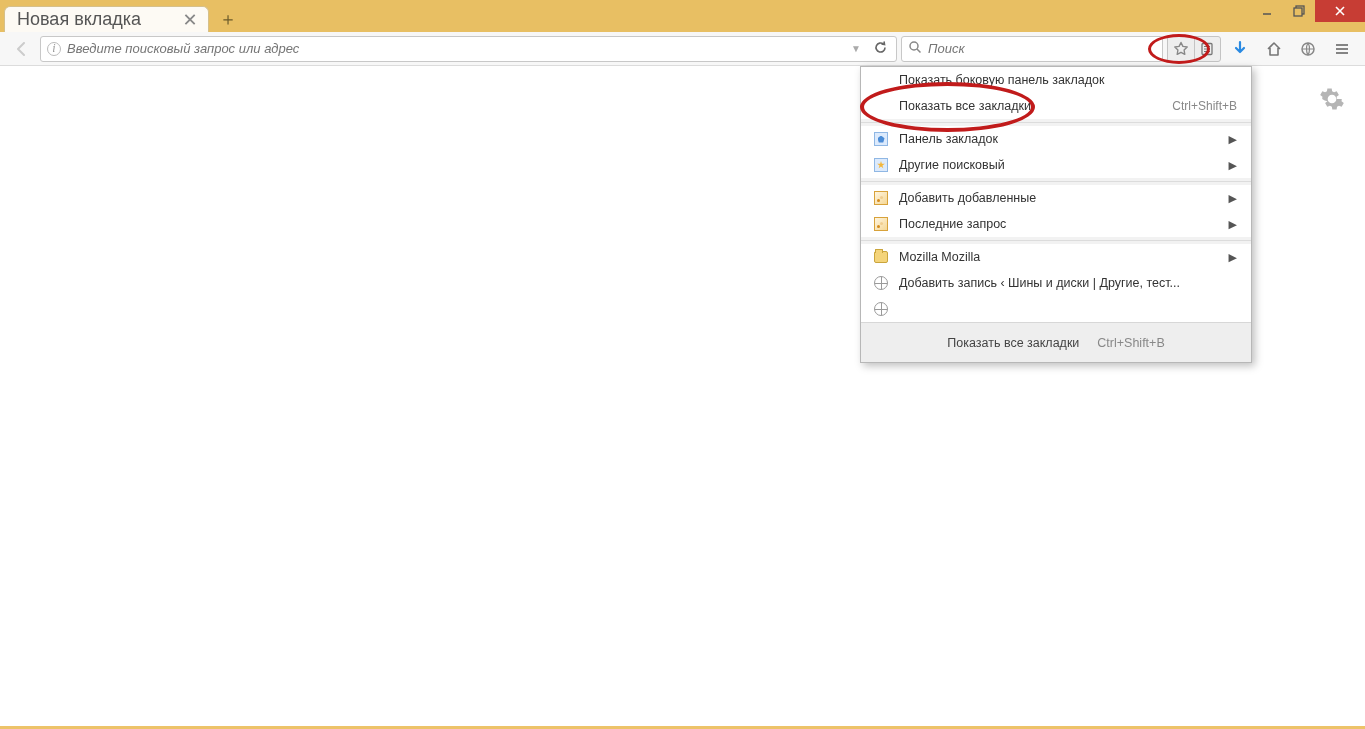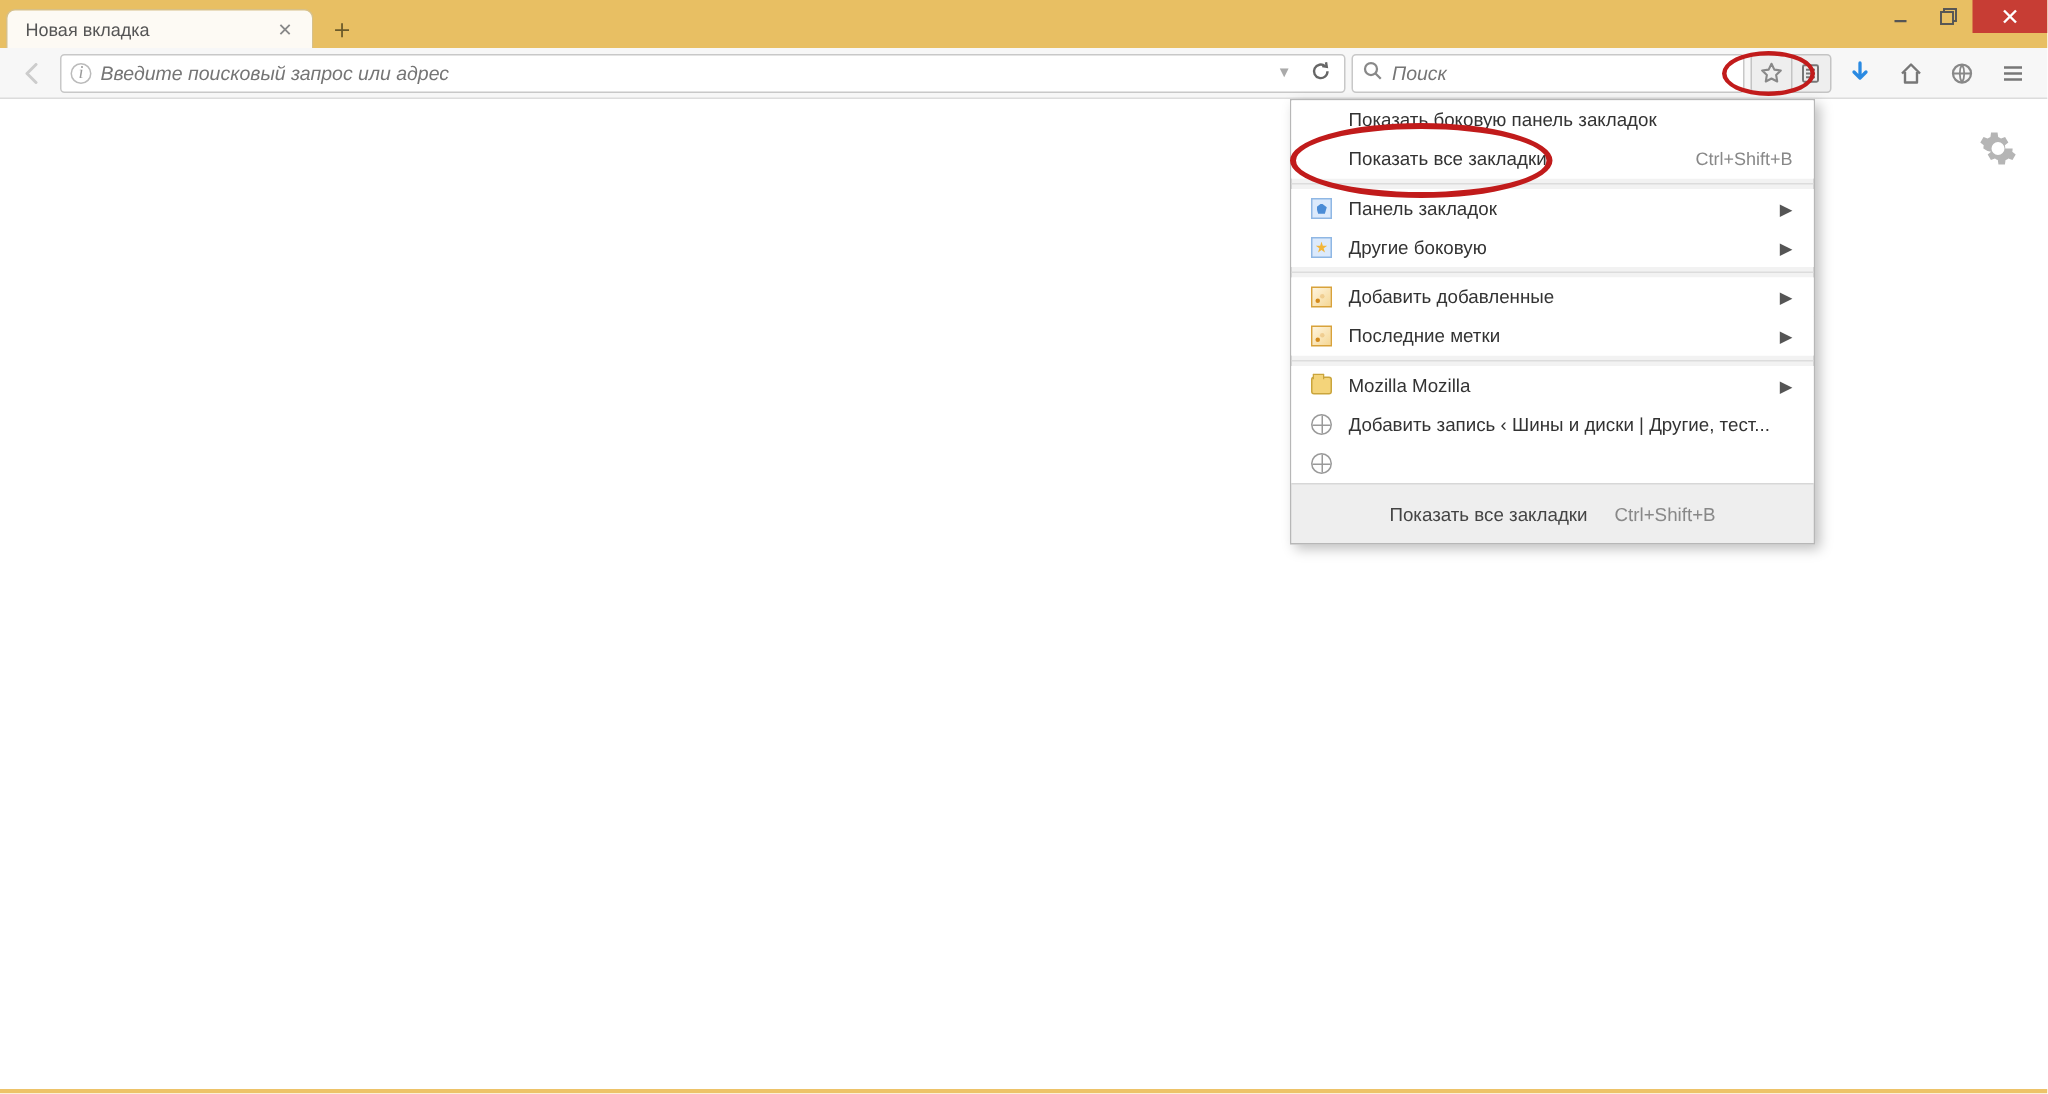--- a/index.html
+++ b/index.html
@@ -17,21 +17,21 @@
   .tab-strip { display: flex; align-items: flex-end; height: 100%; padding-left: 4px; }
   .tab {
     height: 26px;
     min-width: 205px;
     background: #fdfaf4;
     border-top-left-radius: 6px;
     border-top-right-radius: 6px;
     display: flex;
     align-items: center;
     padding: 0 10px 0 12px;
-    font-size: 12px;
+    font-size: 18px;
     color: #555;
     position: relative;
     border: 1px solid #d6c08a;
     border-bottom: none;
   }
   .tab .tab-title { flex: 1; }
   .tab .close-x { color: #888; cursor: pointer; width:16px; text-align:center; }
   .newtab-btn {
     width: 26px; height: 26px;
     display: flex; align-items: center; justify-content: center;
@@ -126,21 +126,21 @@
     position:absolute; top:20px; right:20px; color:#9a9a9a;
   }
   .bottom-amber {
     position:absolute; bottom:0; left:0; right:0; height:3px; background:#edc369;
   }
 
   
   .bm-menu {
     position:absolute;
     top:66px; left:860px;
-    width:350px;
+    width:392px;
     background:#f2f2f2;
     border:1px solid #b7b7b7;
     box-shadow: 3px 3px 8px rgba(0,0,0,.25);
     z-index:100;
     font-size:12.5px;
     color:#333;
   }
   .bm-menu .sect { background:#fff; }
   .bm-menu .item {
     display:flex; align-items:center;
@@ -305,38 +305,38 @@
       <span class="icon">
           <span class="ico-square-blue"></span>
         </span>
       <span class="label">Панель закладок</span>
       <span class="chev">▶</span>
     </div>
     <div class="item">
       <span class="icon">
           <span class="ico-square-star"></span>
         </span>
-      <span class="label">Другие боковую</span>
+      <span class="label">Другие поисковый</span>
       <span class="chev">▶</span>
     </div>
   </div>
   <div class="sep"></div>
   <div class="sect">
     <div class="item">
       <span class="icon">
           <span class="ico-rss"></span>
         </span>
       <span class="label">Добавить добавленные</span>
       <span class="chev">▶</span>
     </div>
     <div class="item">
       <span class="icon">
           <span class="ico-rss"></span>
         </span>
-      <span class="label">Последние метки</span>
+      <span class="label">Последние запрос</span>
       <span class="chev">▶</span>
     </div>
   </div>
   <div class="sep"></div>
   <div class="sect">
     <div class="item">
       <span class="icon">
           <span class="ico-folder"></span>
         </span>
       <span class="label">Mozilla Mozilla</span>

